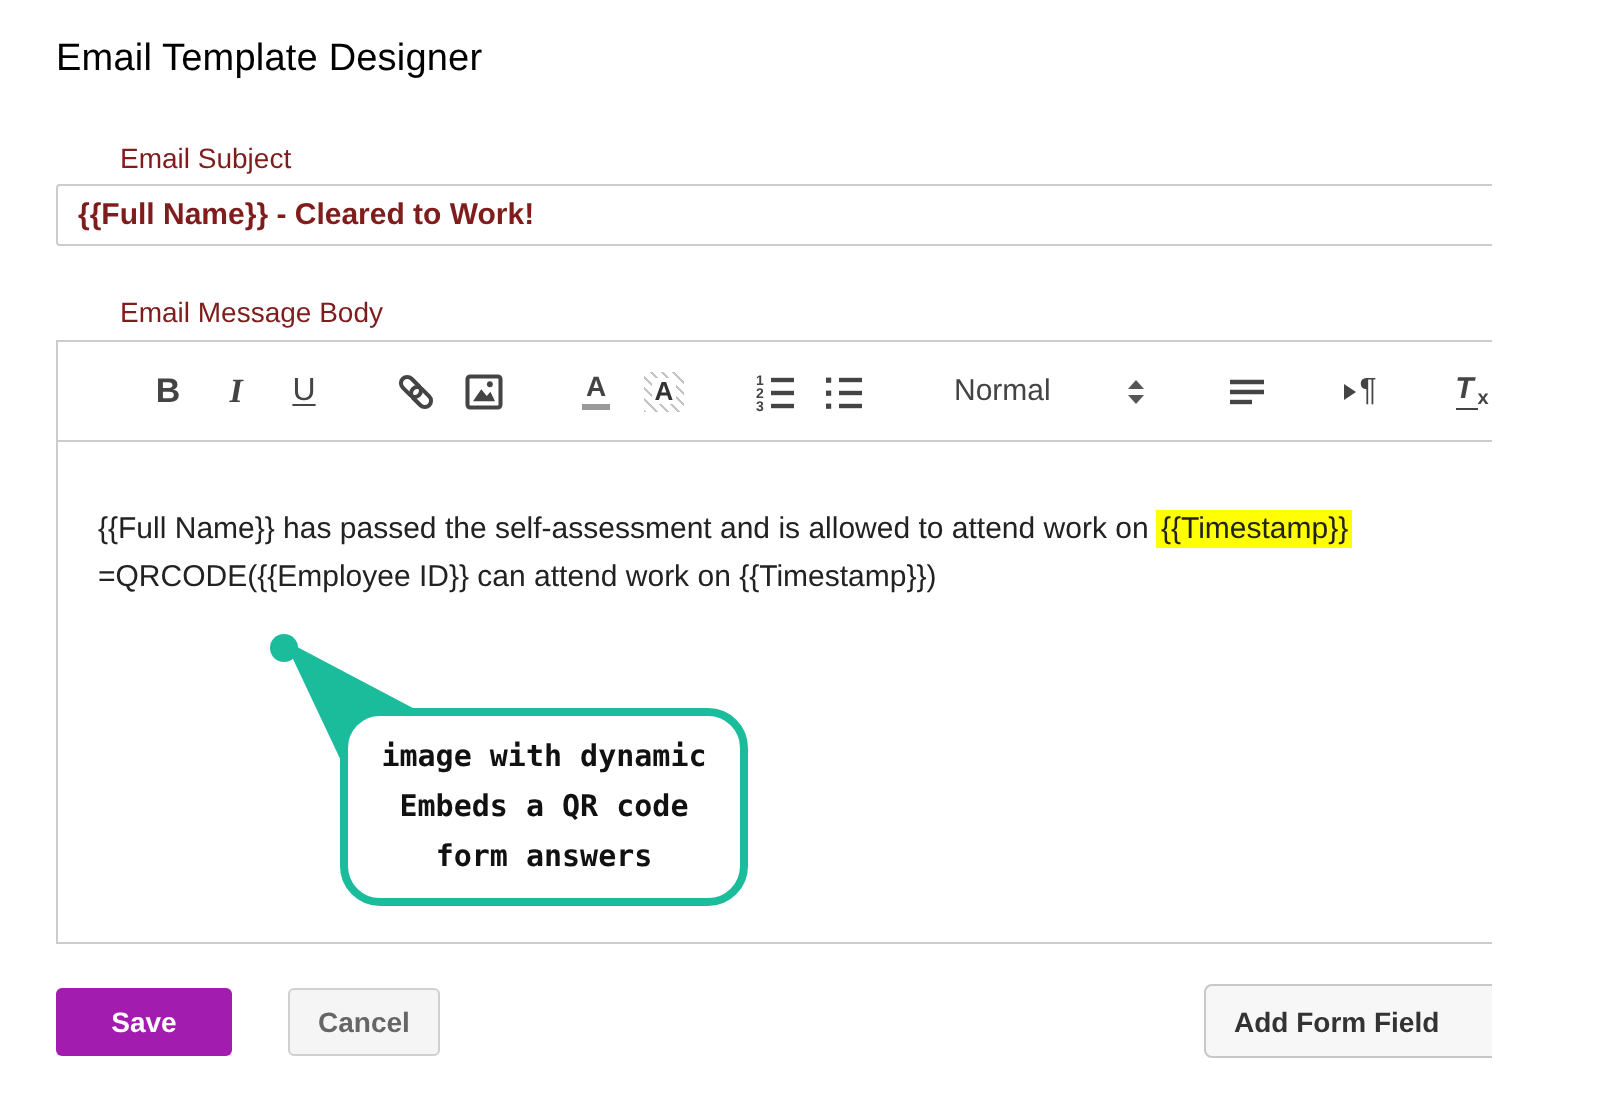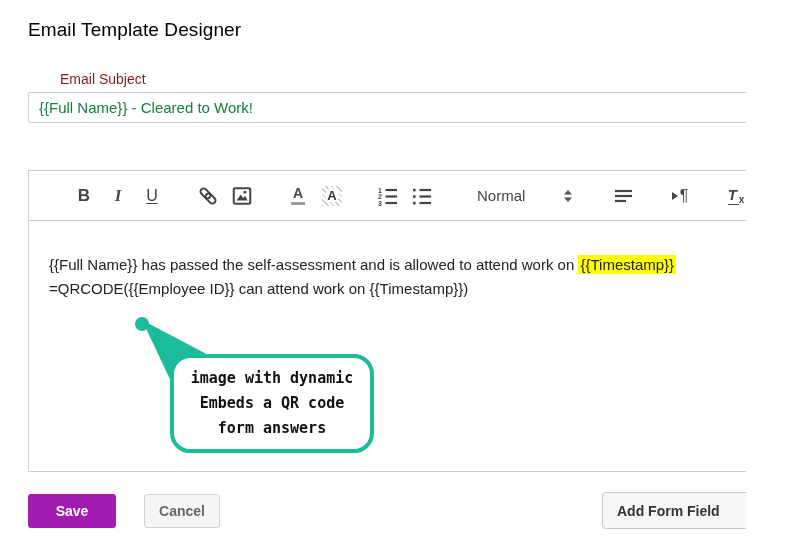--- a/index.html
+++ b/index.html
@@ -11,22 +11,22 @@
   .page-title {
     position:absolute; left:28px; top:19px;
     font-size:19px; font-weight:500; color:#000; letter-spacing:.1px;
   }
   .field-label { position:absolute; left:28px; font-size:14px; color:#7f1d1d;margin-left:32px; }
   .subject-label { top:71px; }
   .body-label   { top:148px; }
   .subject-input {
     position:absolute; left:28px; top:92px; width:747px; height:31px;
     border:1px solid #ccc; border-radius:2px; background:#fff;
-    font-family:"Liberation Sans", sans-serif; font-size:15px; color:#15803d;
-    padding:0 10px; outline:none;
+    font-family:"Liberation Sans", sans-serif; font-size:15px; color:#7f1d1d;
+    padding:0 10px; outline:none;font-weight:bold;
   }
   .editor {
     position:absolute; left:28px; top:170px; width:747px; height:302px;
     border:1px solid #ccc; background:#fff;
   }
   .toolbar {
     height:50px; border-bottom:1px solid #ccc;
     display:flex; align-items:center; padding-left:40px;
   }
   .tb-btn {
@@ -93,20 +93,21 @@
 </head>
 <body>
 
 <div class="page">
 
   <div class="page-title">Email Template Designer</div>
 
   <div class="field-label subject-label">Email Subject</div>
   <input class="subject-input" type="text" value="{{Full Name}} - Cleared to Work!" style="">
 
+  <div class="field-label body-label">Email Message Body</div>
 
   <div class="editor">
     <div class="toolbar">
 
       <div class="tb-btn">
         <span class="glyph-b">B</span>
       </div>
       <div class="tb-btn">
         <span class="glyph-i">I</span>
       </div>

